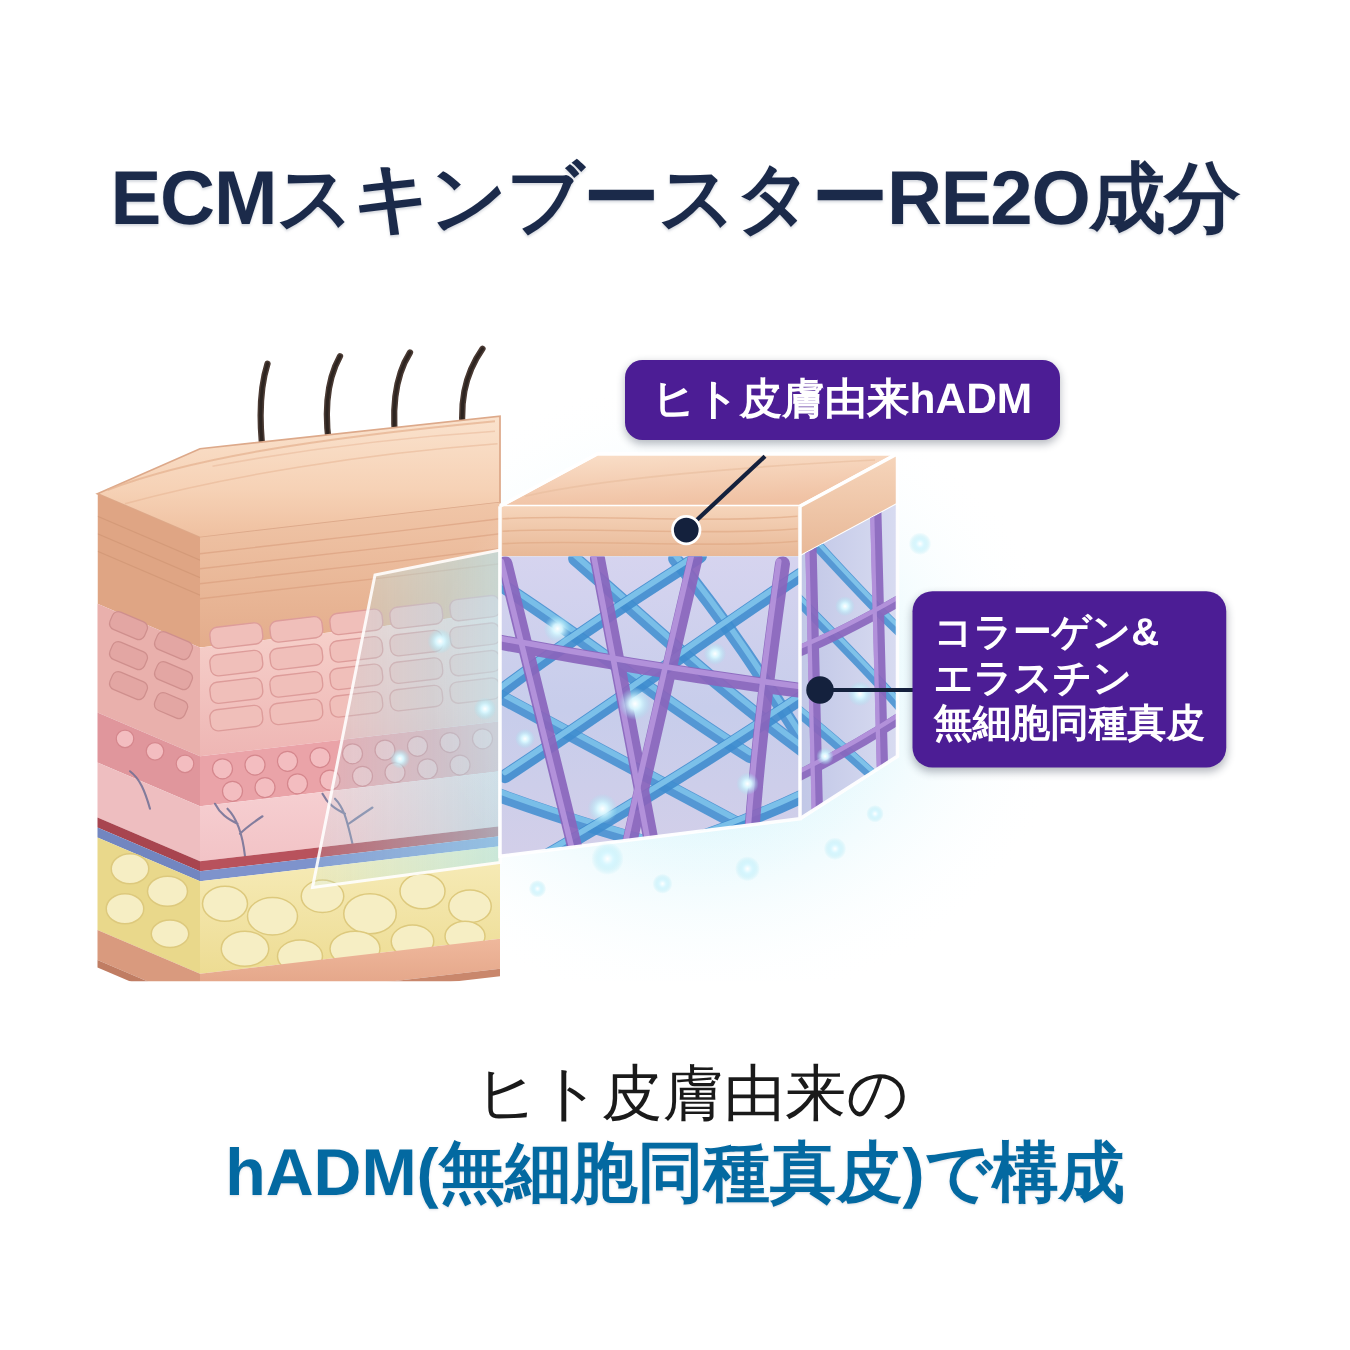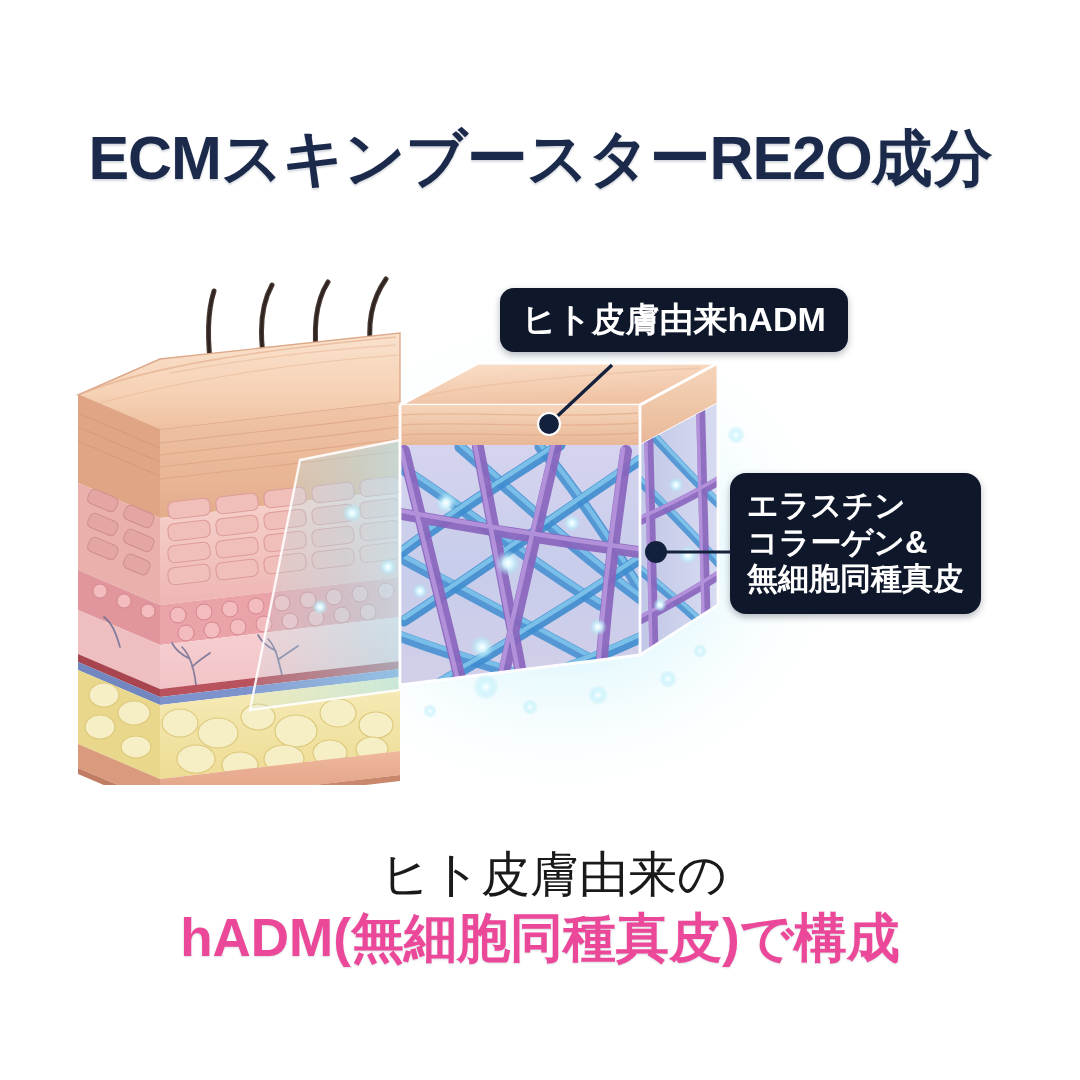--- a/index.html
+++ b/index.html
@@ -33,21 +33,21 @@
   .stage {
     position: absolute;
     left: 0; top: 255px;
     width: 1080px; height: 530px;
   }
   .stage svg { display: block; }
 
   
   .callout {
     position: absolute;
-    background: #0f172a;
+    background: #4c1d95;
     color: #ffffff;
     border-radius: 14px;
     font-weight: 700;
     box-shadow: 0 3px 7px rgba(30,40,60,.33);
     line-height: 1.18;
     z-index: 6;
   }
   #callout-hadm {
     left: 500px; top: 288px;
     padding: 11px 22px 13px 22px;
@@ -76,21 +76,21 @@
     top: 842px;
     font-size: 49px;
     font-weight: 400;
     color: #1a1a1a;
     padding-left: 28px;
   }
   #caption-line2 {
     top: 903px;
     font-size: 53px;
     font-weight: 700;
-    color: #ec4899;
+    color: #0369a1;
     text-shadow: 0 1px 2px rgba(120,130,150,.28);
   }
 </style>
 </head>
 <body>
 
 <div id="page">
 
   <div class="title">ECMスキンブースターRE2O成分</div>
 
@@ -466,21 +466,21 @@
       <g>
         <line x1="656" y1="297" x2="740" y2="297" stroke="#14213d" stroke-width="3.2"></line>
         <circle cx="656" cy="297" r="11" fill="#14213d"></circle>
       </g>
     </svg>
   </div>
 
   <div class="callout" id="callout-hadm">ヒト皮膚由来hADM</div>
 
   <div class="callout" id="callout-network">
+    <span class="ln">コラーゲン&amp;</span>
     <span class="ln">エラスチン</span>
-    <span class="ln">コラーゲン&amp;</span>
     <span class="ln">無細胞同種真皮</span>
   </div>
 
   <div class="caption" id="caption-line1">ヒト皮膚由来の</div>
   <div class="caption" id="caption-line2">hADM(無細胞同種真皮)で構成</div>
 
 </div>
 
 </body></html>

